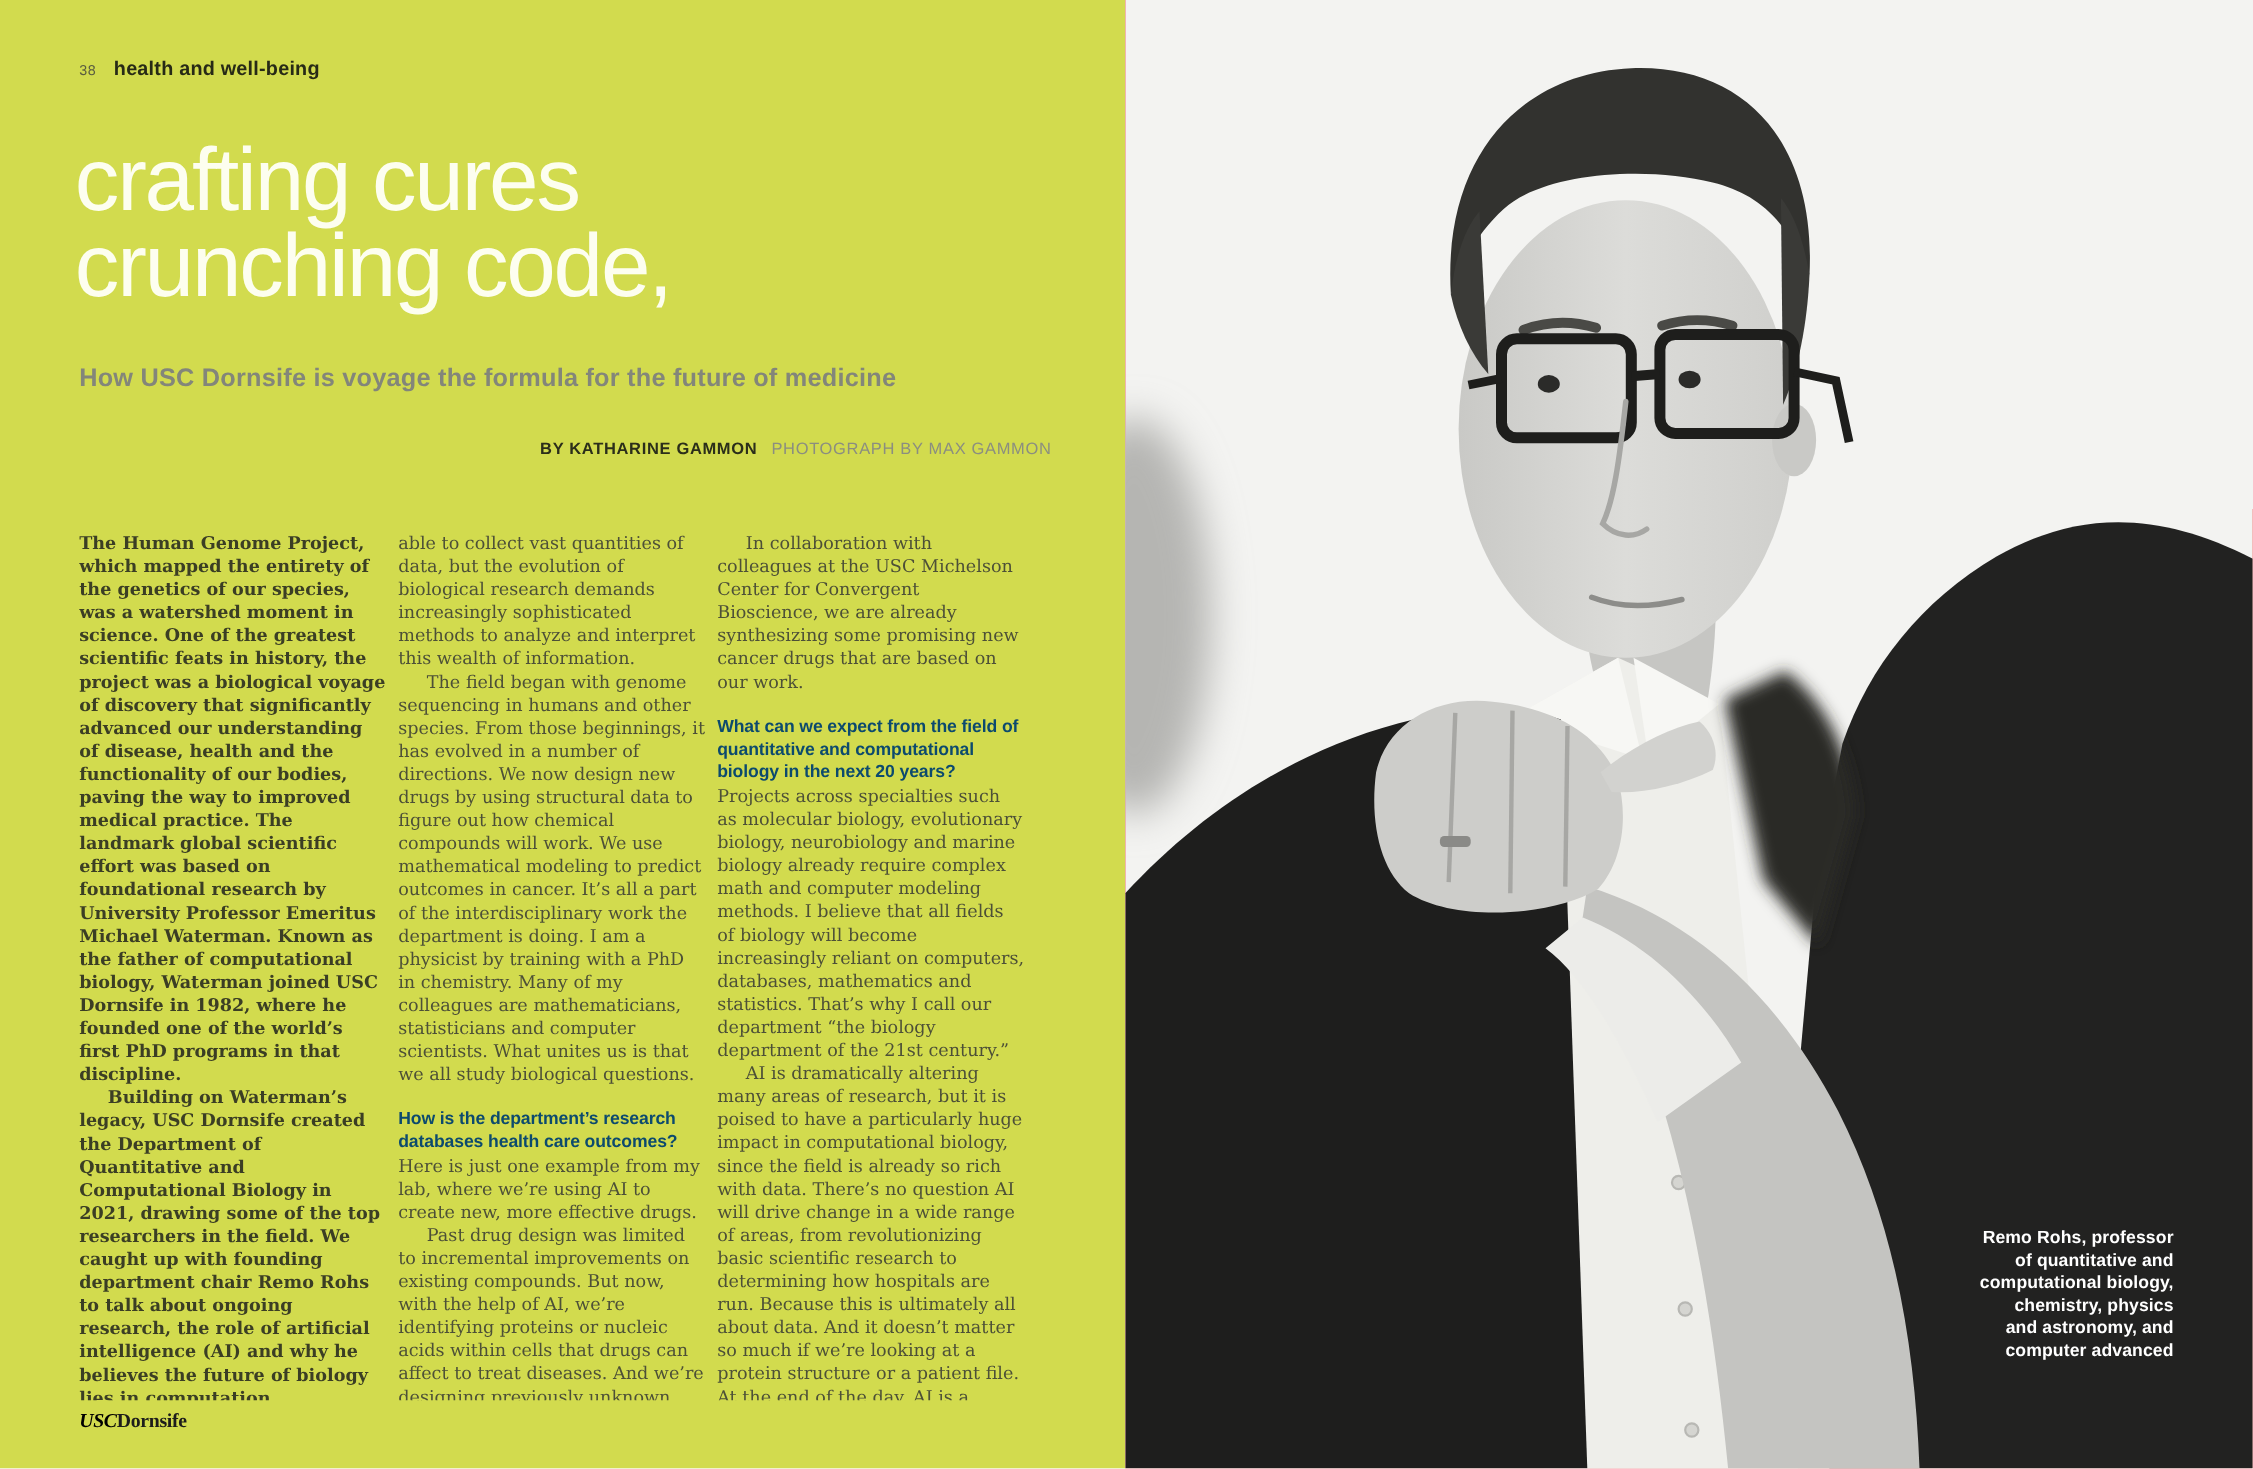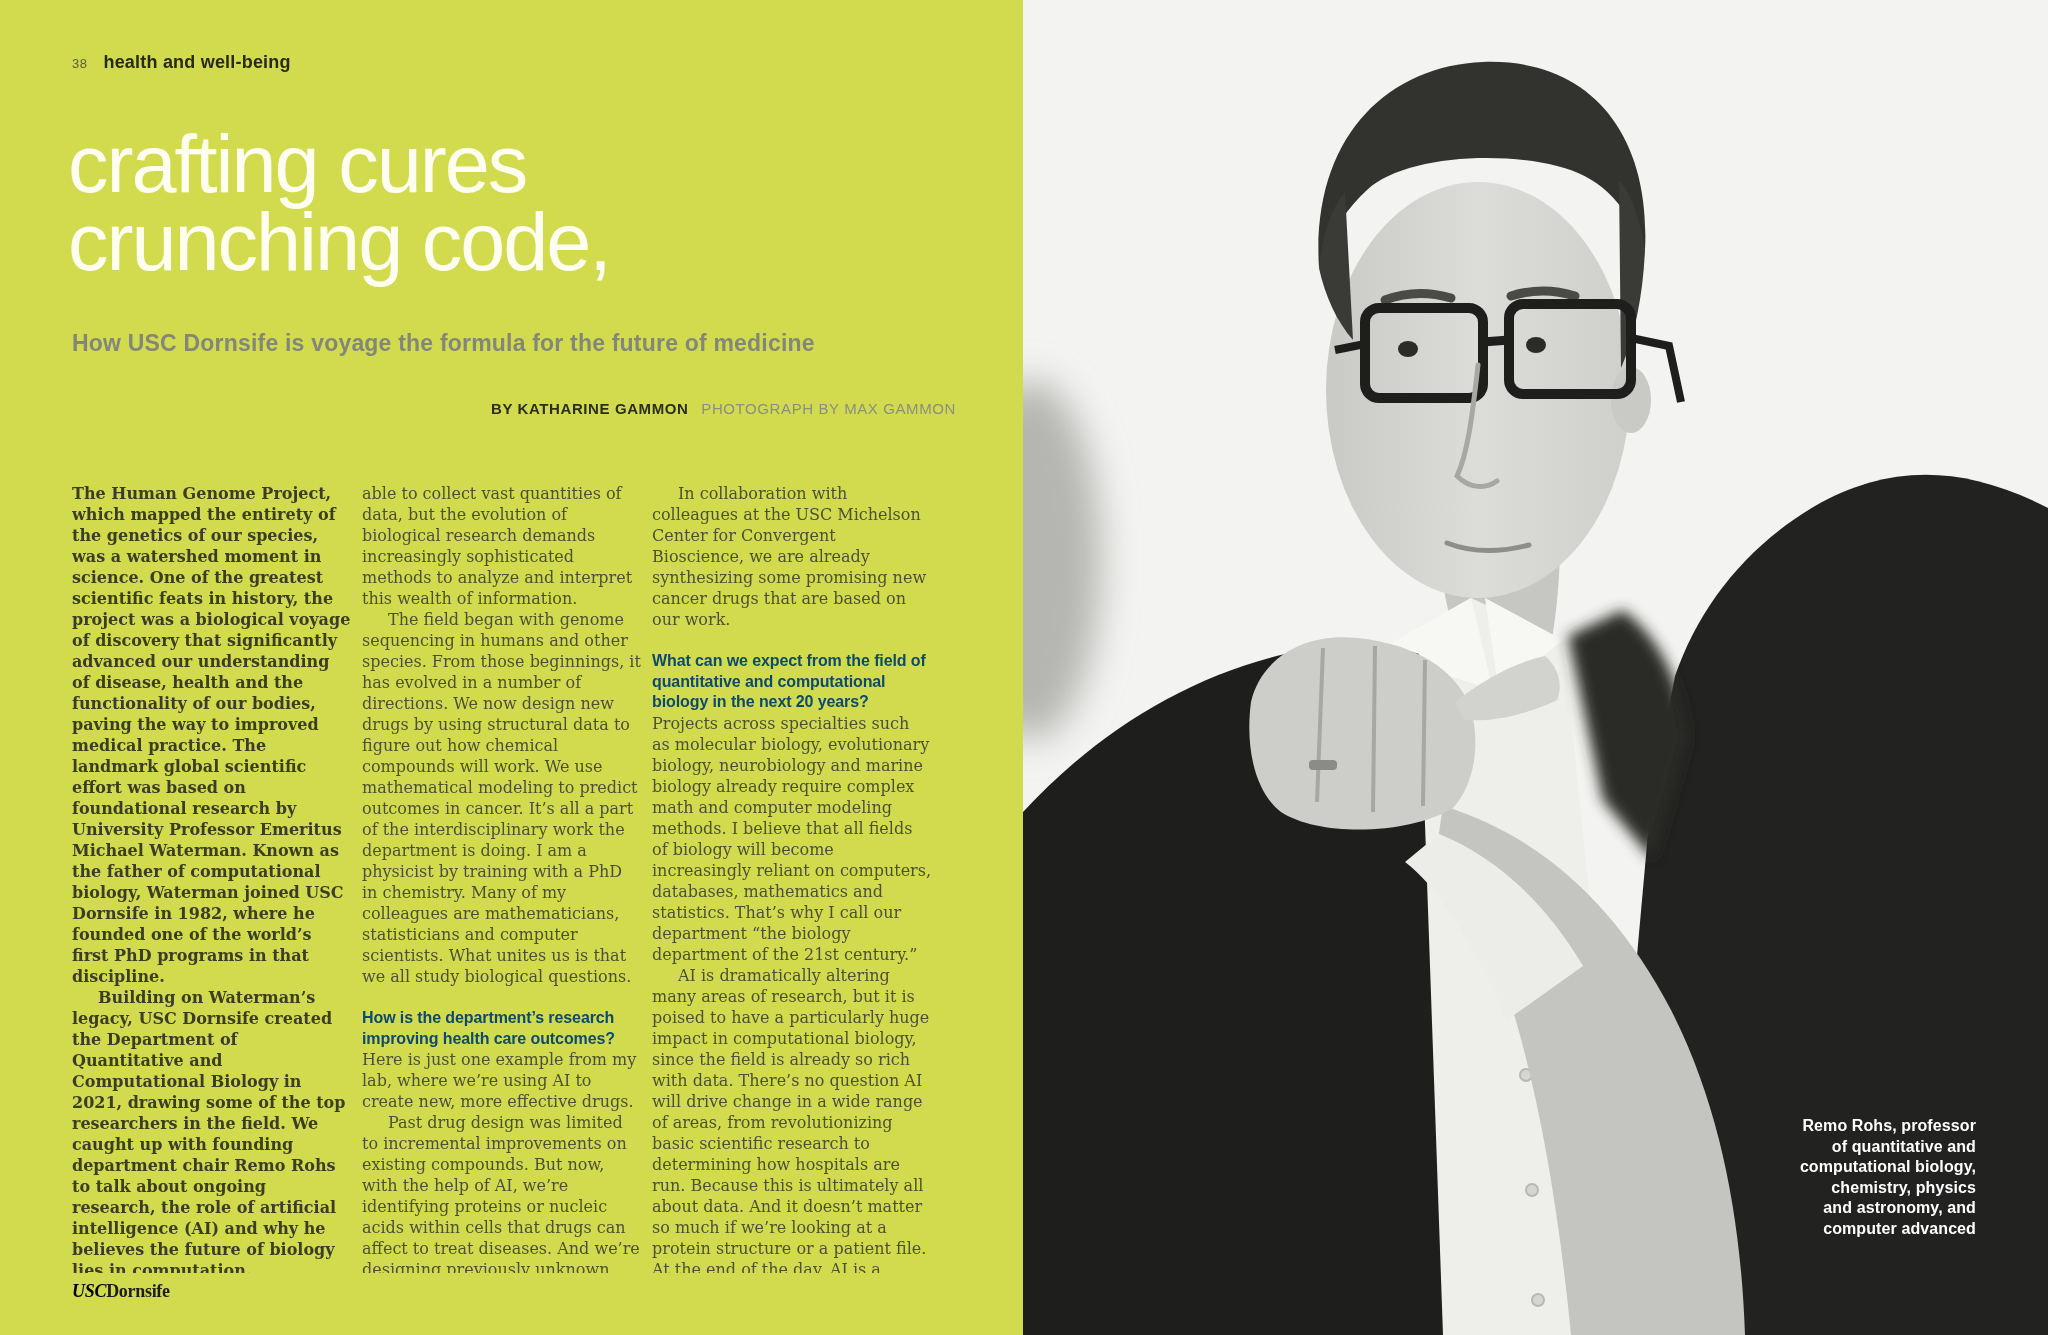--- a/index.html
+++ b/index.html
@@ -70,21 +70,21 @@
 </div>
 
 <div class="columns">
   <div class="column">
       <div class="block-intro">The Human Genome Project, which mapped the entirety of the genetics of our species, was a watershed moment in science. One of the greatest scientific feats in history, the project was a biological voyage of discovery that significantly advanced our understanding of disease, health and the functionality of our bodies, paving the way to improved medical practice. The landmark global scientific effort was based on foundational research by University Professor Emeritus Michael Waterman. Known as the father of computational biology, Waterman joined USC Dornsife in 1982, where he founded one of the world’s first PhD programs in that discipline.</div>
       <div class="block-intro indent">Building on Waterman’s legacy, USC Dornsife created the Department of Quantitative and Computational Biology in 2021, drawing some of the top researchers in the field. We caught up with founding department chair Remo Rohs to talk about ongoing research, the role of artificial intelligence (AI) and why he believes the future of biology lies in computation.</div>
     </div>
   <div class="column">
       <div class="block-body">able to collect vast quantities of data, but the evolution of biological research demands increasingly sophisticated methods to analyze and interpret this wealth of information.</div>
       <div class="block-body indent">The field began with genome sequencing in humans and other species. From those beginnings, it has evolved in a number of directions. We now design new drugs by using structural data to figure out how chemical compounds will work. We use mathematical modeling to predict outcomes in cancer. It’s all a part of the interdisciplinary work the department is doing. I am a physicist by training with a PhD in chemistry. Many of my colleagues are mathematicians, statisticians and computer scientists. What unites us is that we all study biological questions.</div>
-      <div class="block-question">How is the department’s research improving health care outcomes?</div>
+      <div class="block-question">How is the department’s research databases health care outcomes?</div>
       <div class="block-body">Here is just one example from my lab, where we’re using AI to create new, more effective drugs.</div>
       <div class="block-body indent">Past drug design was limited to incremental improvements on existing compounds. But now, with the help of AI, we’re identifying proteins or nucleic acids within cells that drugs can affect to treat diseases. And we’re designing previously unknown drugs using machine learning. It’s like finding a new lock and designing the perfect key for it. This means we can create entirely new drugs that are more likely to work and cost less to develop.</div>
     </div>
   <div class="column">
       <div class="block-body indent">In collaboration with colleagues at the USC Michelson Center for Convergent Bioscience, we are already synthesizing some promising new cancer drugs that are based on our work.</div>
       <div class="block-question">What can we expect from the field of quantitative and computational biology in the next 20 years?</div>
       <div class="block-body">Projects across specialties such as molecular biology, evolutionary biology, neurobiology and marine biology already require complex math and computer modeling methods. I believe that all fields of biology will become increasingly reliant on computers, databases, mathematics and statistics. That’s why I call our department “the biology department of the 21st century.”</div>
       <div class="block-body indent">AI is dramatically altering many areas of research, but it is poised to have a particularly huge impact in computational biology, since the field is already so rich with data. There’s no question AI will drive change in a wide range of areas, from revolutionizing basic scientific research to determining how hospitals are run. Because this is ultimately all about data. And it doesn’t matter so much if we’re looking at a protein structure or a patient file. At the end of the day, AI is a supremely efficient way to analyze data, interpret it and draw conclusions. And that holds tremendous promise for innovation in all areas — from biological discovery to health care. </div>
     </div>
 </div>

